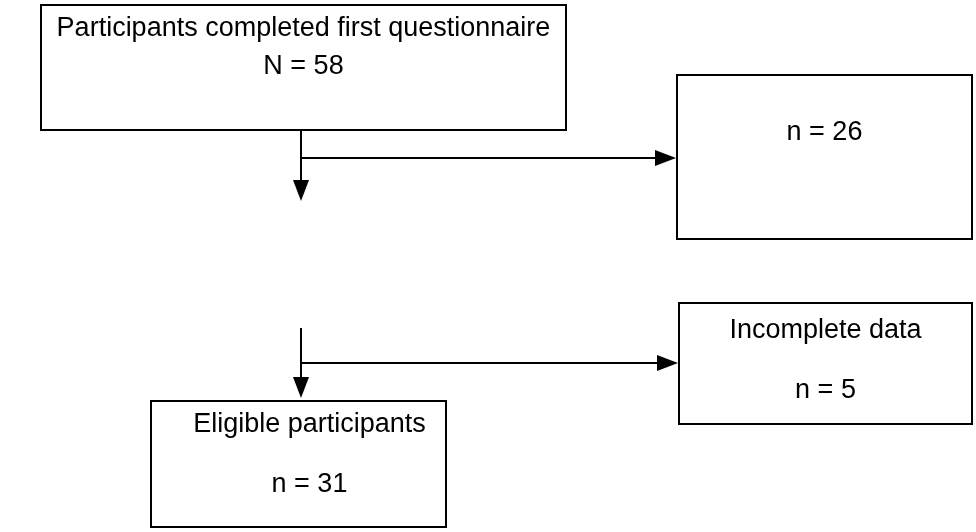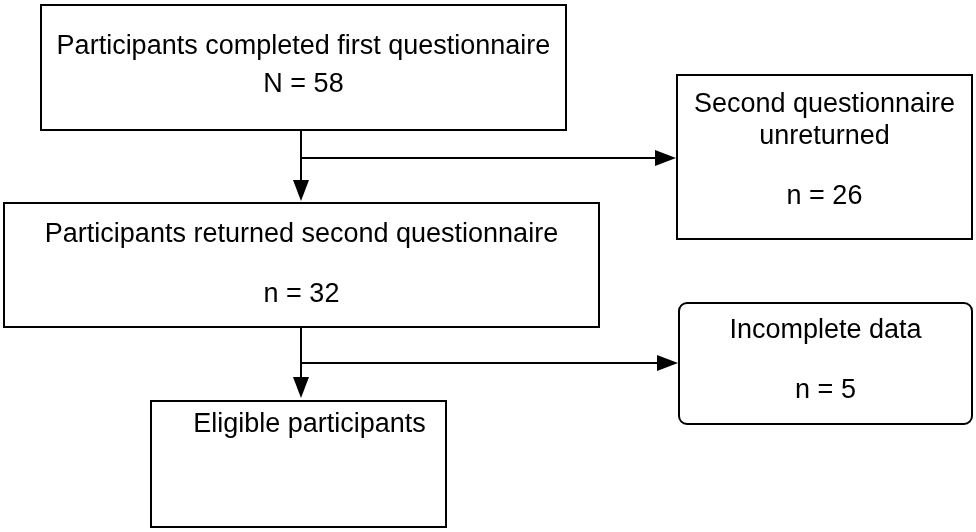--- a/index.html
+++ b/index.html
@@ -39,24 +39,24 @@
     text-align: center;
     font-size: 27px;
     line-height: 32px;
   }
   .box .count {
     margin-top: 28px;
   }
   .box--tight .count {
     margin-top: 6px;
   }
-  .box-1 { left: 40px;  top: 4px;   width: 527px; height: 127px; padding-top: 23px;  }
+  .box-1 { left: 40px;  top: 4px;   width: 527px; height: 127px; padding-top: 5px;  }
   .box-2 { left: 676px; top: 74px;  width: 297px; height: 166px; padding-top: 11px; padding-left: 6px; padding-right: 6px; }
   .box-3 { left: 3px;   top: 202px; width: 597px; height: 126px; padding-top: 13px; }
-  .box-4 { left: 678px; top: 302px; width: 295px; height: 123px; padding-top: 9px; border-radius: 9px;  }
+  .box-4 { left: 678px; top: 302px; width: 295px; height: 123px; padding-top: 9px;  }
   .box-5 { left: 150px; top: 400px; width: 297px; height: 128px; padding-top: 5px; padding-left: 22px;  }
 </style>
 </head>
 <body>
 
 <div class="stage">
 
   <svg class="connectors" viewBox="0 0 976 532" xmlns="http://www.w3.org/2000/svg" aria-hidden="true">
     <g>
       <line x1="301" y1="131" x2="301" y2="182"></line>
@@ -75,31 +75,27 @@
       <polygon points="657,355 657,371 678,363"></polygon>
     </g>
   </svg>
 
   <div class="box box-1 box--tight">
     <div class="label">Participants completed first questionnaire</div>
     <div class="count">N = 58</div>
   </div>
 
   <div class="box box-2">
-    <div class="label">Second questionnaire unreturned</div>
     <div class="count">n = 26</div>
   </div>
 
-  <div class="box box-3">
-    <div class="label">Participants returned second questionnaire</div>
-    <div class="count">n = 32</div>
-  </div>
 
   <div class="box box-4">
     <div class="label">Incomplete data</div>
     <div class="count">n = 5</div>
   </div>
 
   <div class="box box-5">
     <div class="label">Eligible participants</div>
+    <div class="count">n = 31</div>
   </div>
 
 </div>
 
 </body></html>

